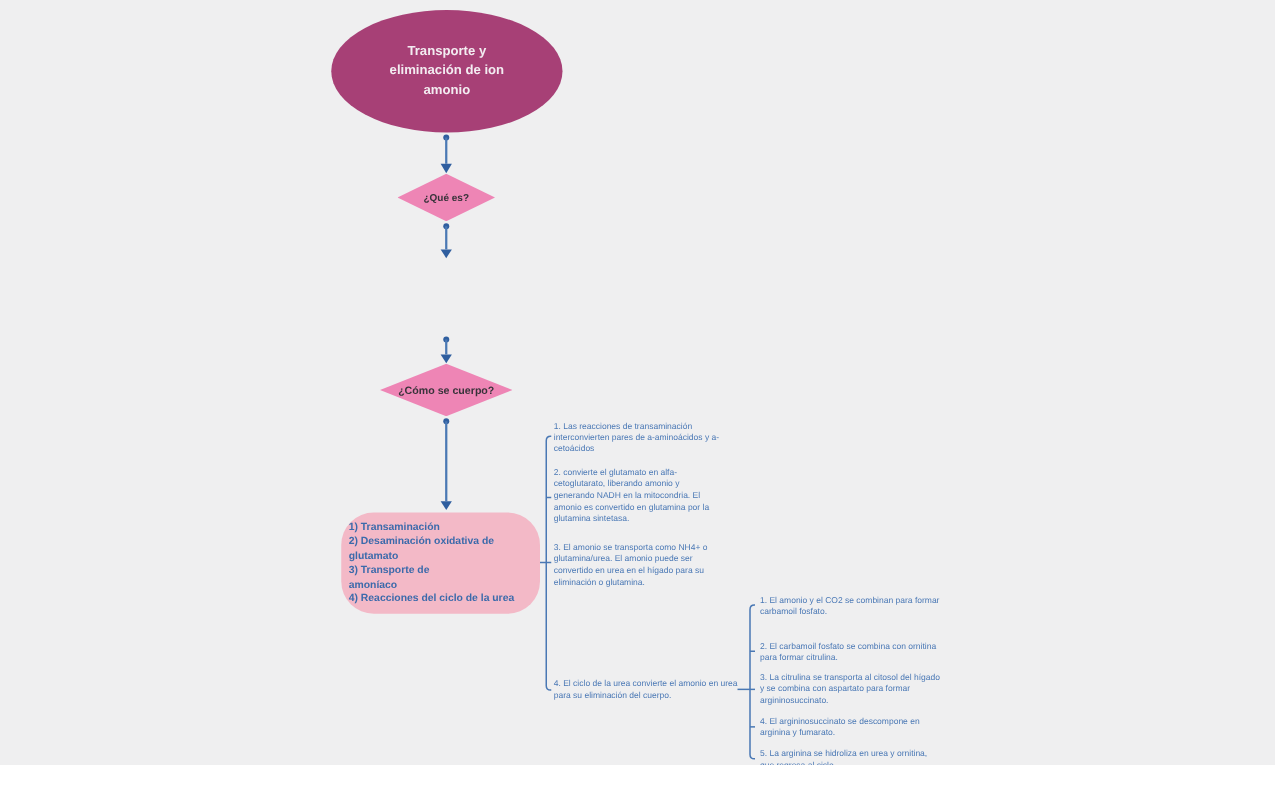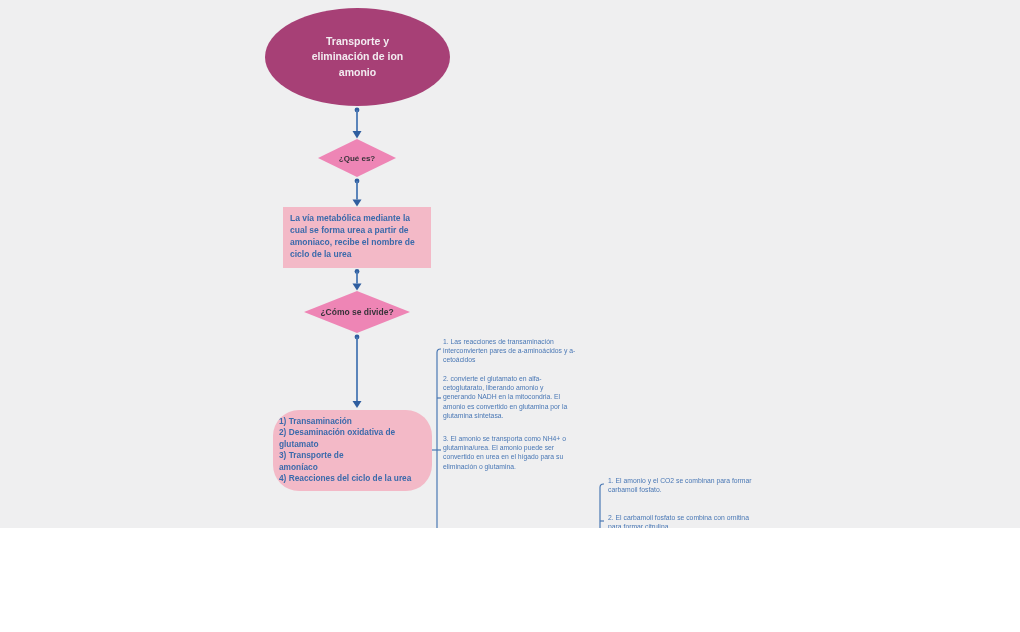--- a/index.html
+++ b/index.html
@@ -1,17 +1,17 @@
 <!DOCTYPE html>
 <html><head>
 <meta charset="utf-8">
 <style>
   html,body { margin:0; padding:0; }
   .canvas {
-    position:relative; width:1020px; height:528px;
+    position:relative; width:1020px; height:612px;
     background:#efeff0; overflow:hidden;
     font-family:"Liberation Sans", sans-serif;
   }
   .overlay { position:absolute; left:0; top:0; pointer-events:none; }
   .overlay line, .overlay path { stroke:#4a78b4; fill:none; }
   .arrow-line { stroke-width:1.8; }
   .bracket { stroke-width:1.2; }
   .arrow-dot { fill:#2f5e9f; stroke:none; }
   .arrow-head { fill:#2f5e9f; stroke:none; }
 
@@ -101,26 +101,23 @@
   <div class="ellipse">
     <div class="ellipse-label">Transporte y
 eliminación de ion
 amonio</div>
   </div>
 
   <div class="diamond d1">
     <span>¿Qué es?</span>
   </div>
 
-  <div class="pinkbox box1">
-    <span>La vía metabólica mediante la cual se forma urea a partir de amoniaco, recibe el nombre de ciclo de la urea</span>
-  </div>
 
   <div class="diamond d2">
-    <span>¿Cómo se divide?</span>
+    <span>¿Cómo se cuerpo?</span>
   </div>
 
   <div class="pinkbox box2">1) Transaminación
 2) Desaminación oxidativa de glutamato
 3) Transporte de
 amoníaco
 4) Reacciones del ciclo de la urea</div>
 
   <div class="note n1">1. Las reacciones de transaminación interconvierten pares de a-aminoácidos y a-cetoácidos</div>
   <div class="note n2">2.  convierte el glutamato en alfa-cetoglutarato, liberando amonio y generando NADH en la mitocondria. El amonio es convertido en glutamina por la glutamina sintetasa.</div>

